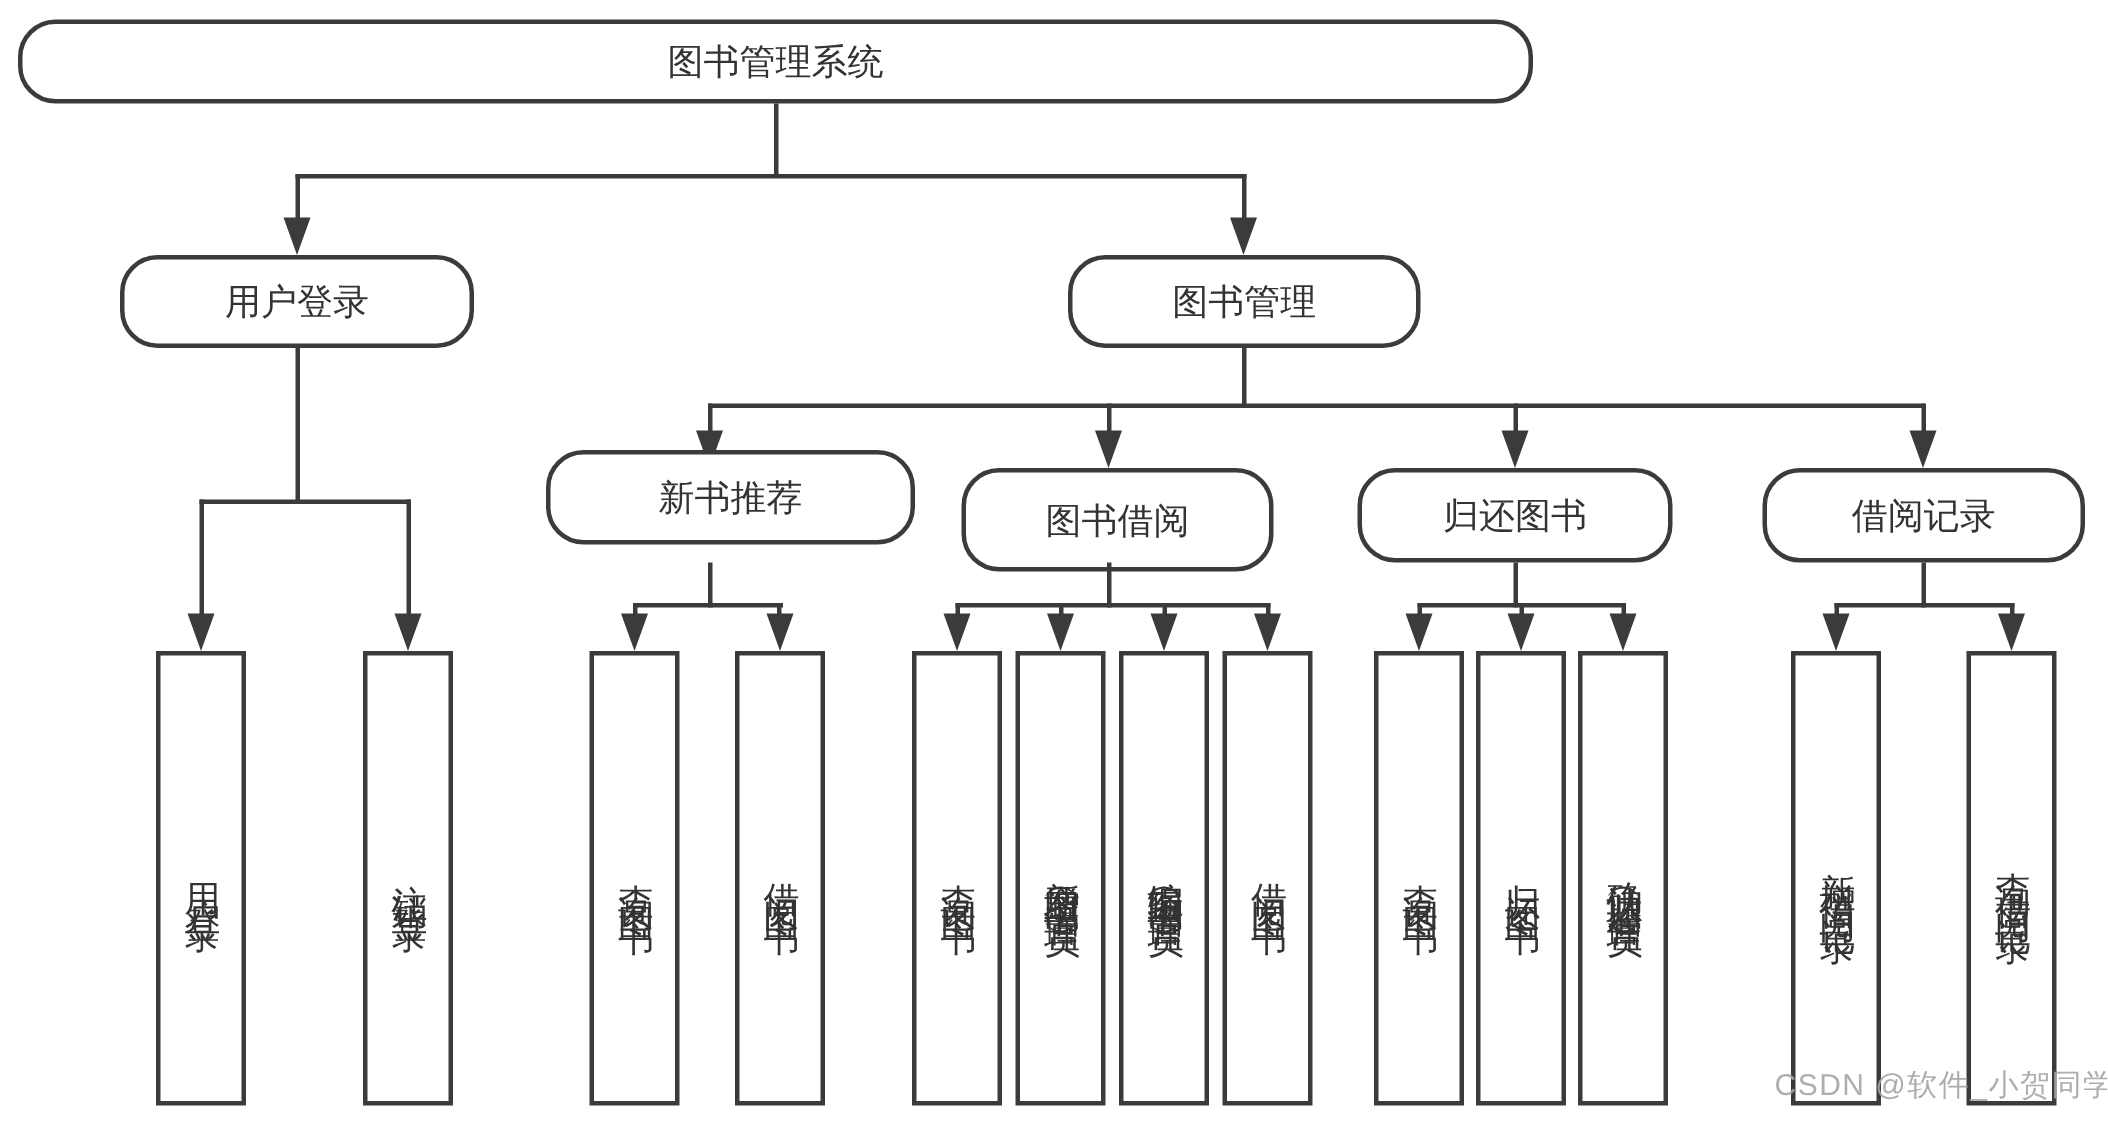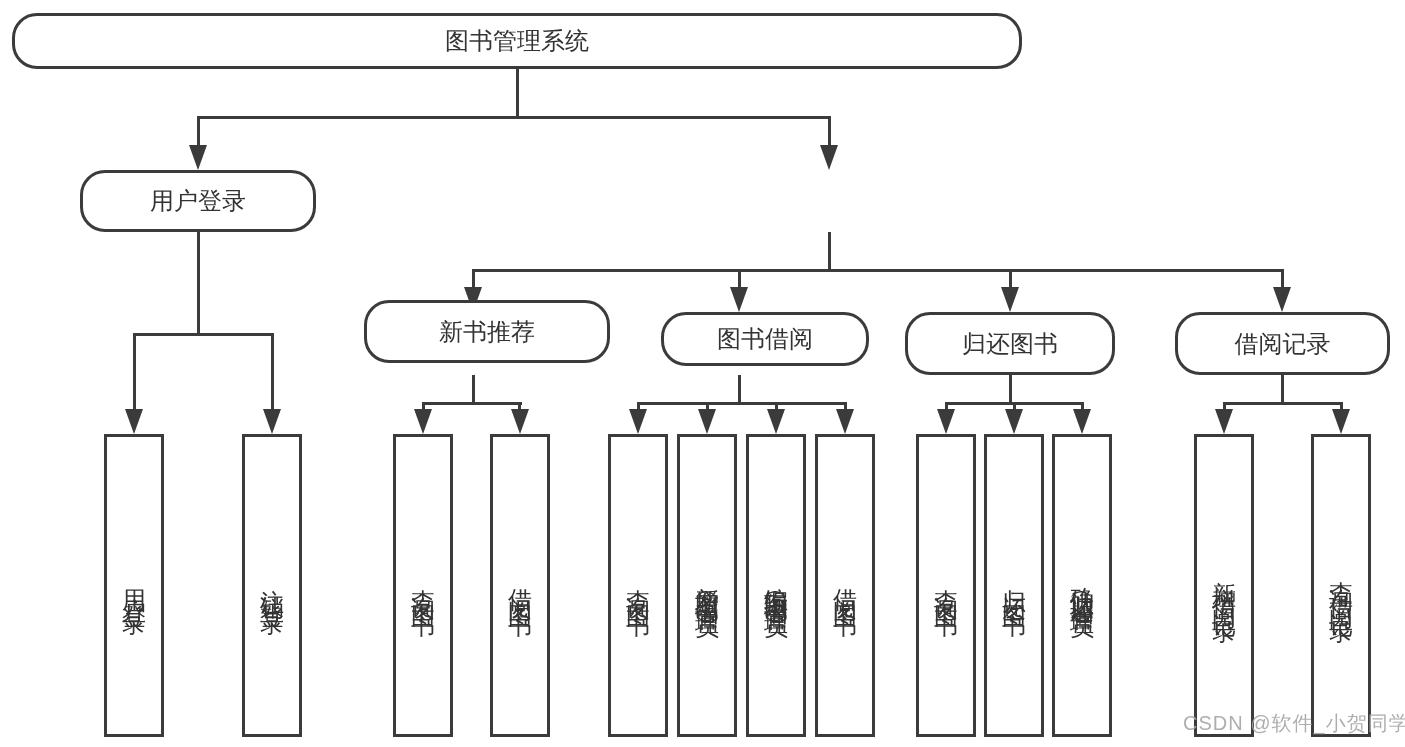--- a/index.html
+++ b/index.html
@@ -45,20 +45,23 @@
   <div class="vl" style="left:516px;top:69px;height:48px"></div>
   <div class="hl" style="left:197px;top:116px;width:634px"></div>
   <div class="vl" style="left:197px;top:116px;height:30px"></div>
   <div class="ar" style="left:189px;top:145px"></div>
   <div class="vl" style="left:828px;top:116px;height:30px"></div>
   <div class="ar" style="left:820px;top:145px"></div>
 
   <div class="box hbox" style="left:80px;top:170px;width:236px;height:62px">
     <span>用户登录</span>
   </div>
+  <div class="box hbox" style="left:712px;top:170px;width:235px;height:62px">
+    <span>图书管理</span>
+  </div>
 
   <div class="vl" style="left:197px;top:232px;height:104px"></div>
   <div class="hl" style="left:133px;top:333px;width:141px"></div>
   <div class="vl" style="left:133px;top:333px;height:77px"></div>
   <div class="ar" style="left:125px;top:409px"></div>
   <div class="vl" style="left:271px;top:333px;height:77px"></div>
   <div class="ar" style="left:263px;top:409px"></div>
 
   <div class="vl" style="left:828px;top:232px;height:40px"></div>
   <div class="hl" style="left:472px;top:269px;width:811px"></div>
@@ -67,21 +70,21 @@
   <div class="vl" style="left:738px;top:269px;height:20px"></div>
   <div class="ar" style="left:730px;top:287px"></div>
   <div class="vl" style="left:1009px;top:269px;height:20px"></div>
   <div class="ar" style="left:1001px;top:287px"></div>
   <div class="vl" style="left:1281px;top:269px;height:20px"></div>
   <div class="ar" style="left:1273px;top:287px"></div>
 
   <div class="box hbox" style="left:364px;top:300px;width:246px;height:63px">
     <span>新书推荐</span>
   </div>
-  <div class="box hbox" style="left:661px;top:312px;width:208px;height:54px">
+  <div class="box hbox" style="left:641px;top:312px;width:208px;height:69px">
     <span>图书借阅</span>
   </div>
   <div class="box hbox" style="left:905px;top:312px;width:210px;height:63px">
     <span>归还图书</span>
   </div>
   <div class="box hbox" style="left:1175px;top:312px;width:215px;height:63px">
     <span>借阅记录</span>
   </div>
 
   <div class="vl" style="left:472px;top:375px;height:30px"></div>

